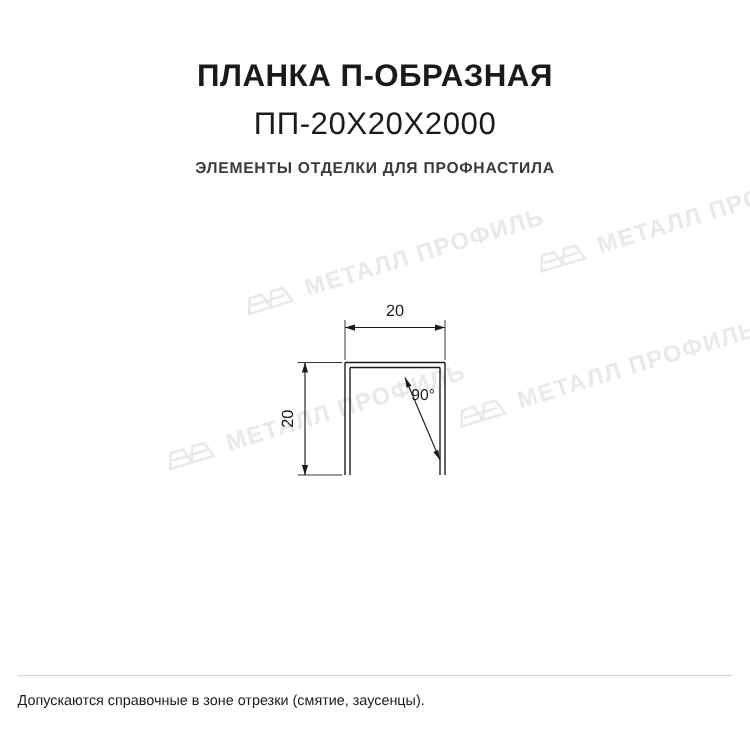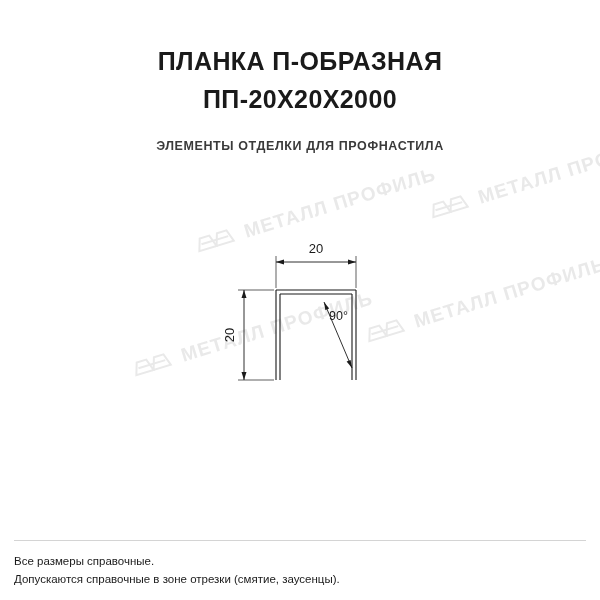--- a/index.html
+++ b/index.html
@@ -32,31 +32,31 @@
   }
   .title-line1 {
     font-size: 25px;
     font-weight: bold;
     letter-spacing: 0.4px;
     line-height: 30px;
     color: #1a1a1a;
   }
   .title-line2 {
     font-size: 25px;
-    font-weight: bold;
+    font-weight: normal;
     letter-spacing: 0.4px;
     line-height: 30px;
     margin-top: 8px;
     color: #1a1a1a;
   }
   .subtitle {
     font-size: 12.5px;
     font-weight: bold;
     letter-spacing: 0.6px;
-    margin-top: 25px;
+    margin-top: 13px;
     color: #3a3a3a;
   }
 
   
   .watermark {
     position: absolute;
     display: flex;
     align-items: center;
     gap: 9px;
     color: #e9e9e9;
@@ -192,17 +192,16 @@
       <text x="120" y="13" text-anchor="middle" font-family="Liberation Sans, sans-serif" font-size="13" fill="#1a1a1a">20</text>
 
       <text x="38" y="95" text-anchor="middle" font-family="Liberation Sans, sans-serif" font-size="13" fill="#1a1a1a" transform="rotate(-90 38 95)">20</text>
 
       <text x="133" y="80" text-anchor="start" font-family="Liberation Sans, sans-serif" font-size="12.5" fill="#1a1a1a">90°</text>
     </svg>
   </div>
 
   <div class="footer-rule"></div>
   <div class="footer">
-    <div>Все размеры справочные.</div>
     <div>Допускаются справочные в зоне отрезки (смятие, заусенцы).</div>
   </div>
 
 </div>
 
 </body></html>

